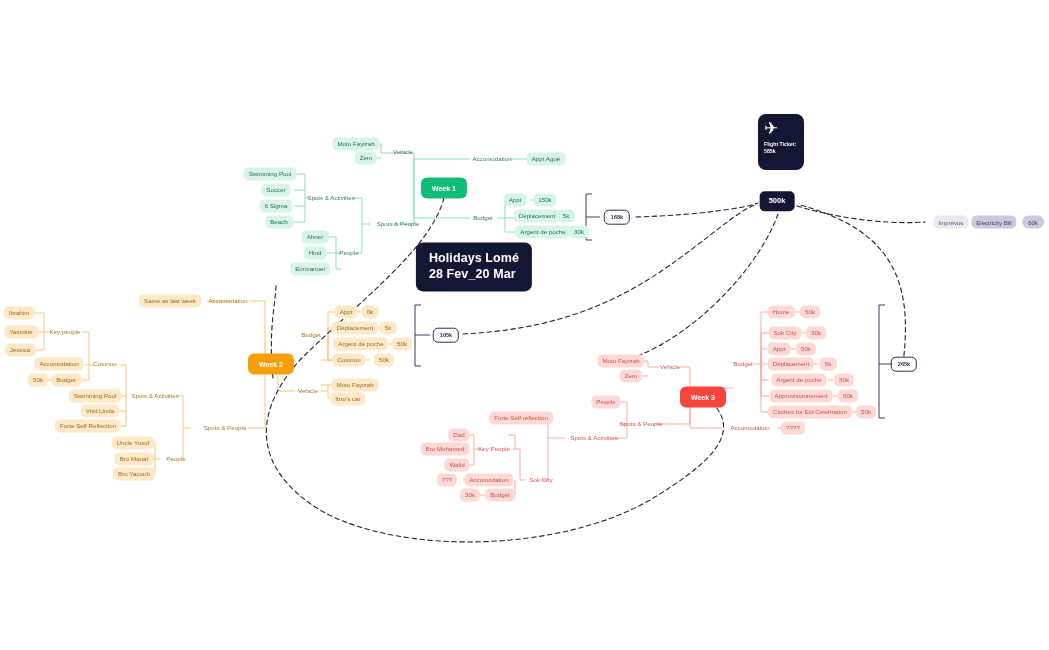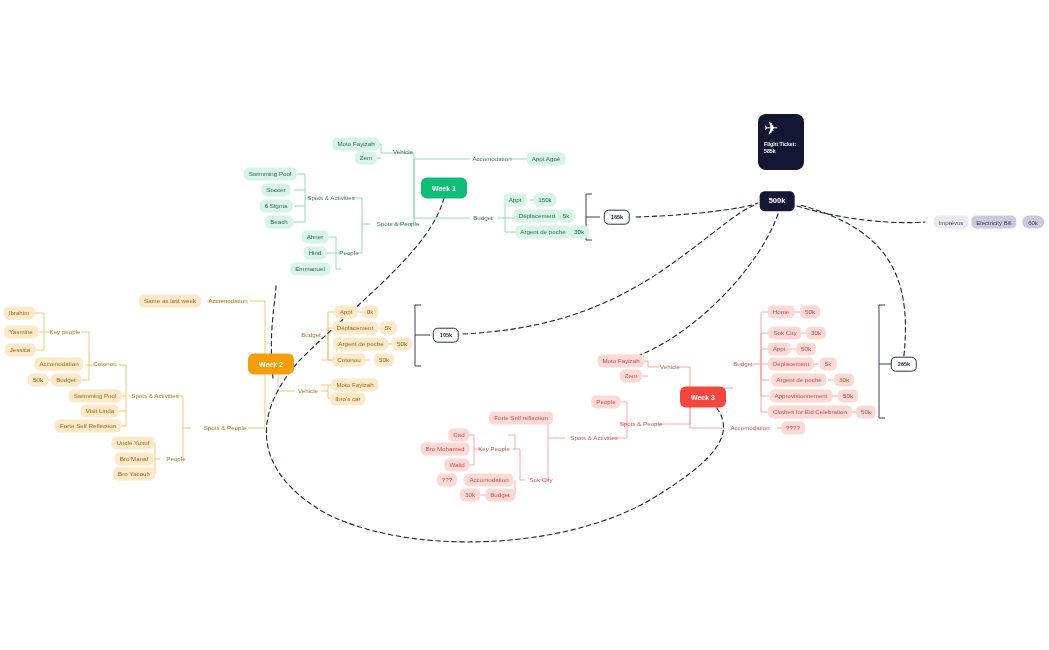--- a/index.html
+++ b/index.html
@@ -310,20 +310,24 @@
       <path d="M636,217 C700,215 745,208 758,203"></path>
       <path d="M463,334 C540,330 600,312 660,272 C710,238 735,212 757,204"></path>
       <path d="M903,364 C912,290 900,232 800,205"></path>
       <path d="M797,206 C850,222 900,224 925,222"></path>
       <path d="M444,198 C430,250 360,300 300,360 C250,415 255,470 320,510 C400,556 560,552 650,500 C720,458 740,430 710,400"></path>
       <path d="M778,214 C760,265 700,330 640,355"></path>
       <path d="M273,378 C268,330 276,300 276,285"></path>
     </g>
   </svg>
 
+  <div class="node d-title" style="left:474px; top:267px;">
+    <span>Holidays Lomé</span>
+    <span>28 Fev_20 Mar</span>
+  </div>
 
   <div class="node d-card" style="left:781px; top:142px;">
     <span class="plane">✈</span>
     <span class="cap">Flight Ticket:
 585k</span>
   </div>
 
   <div class="node d-chip" style="left:777px; top:201px;">500k</div>
 
   <div class="node sum" style="left:617px; top:217px;">165k</div>

